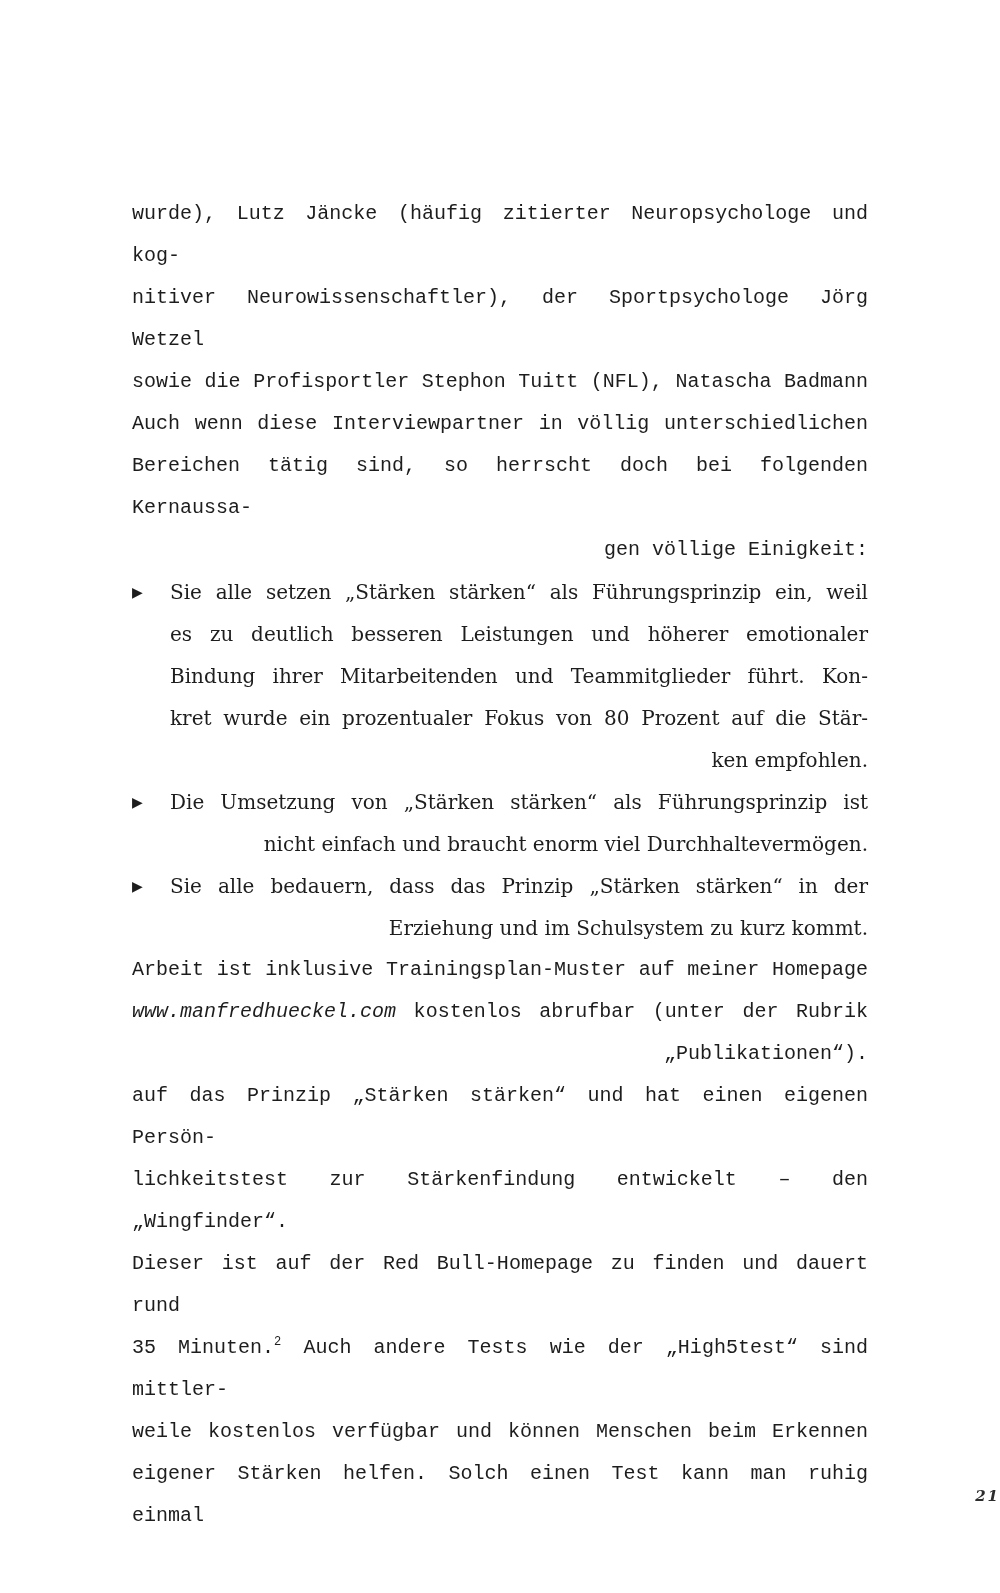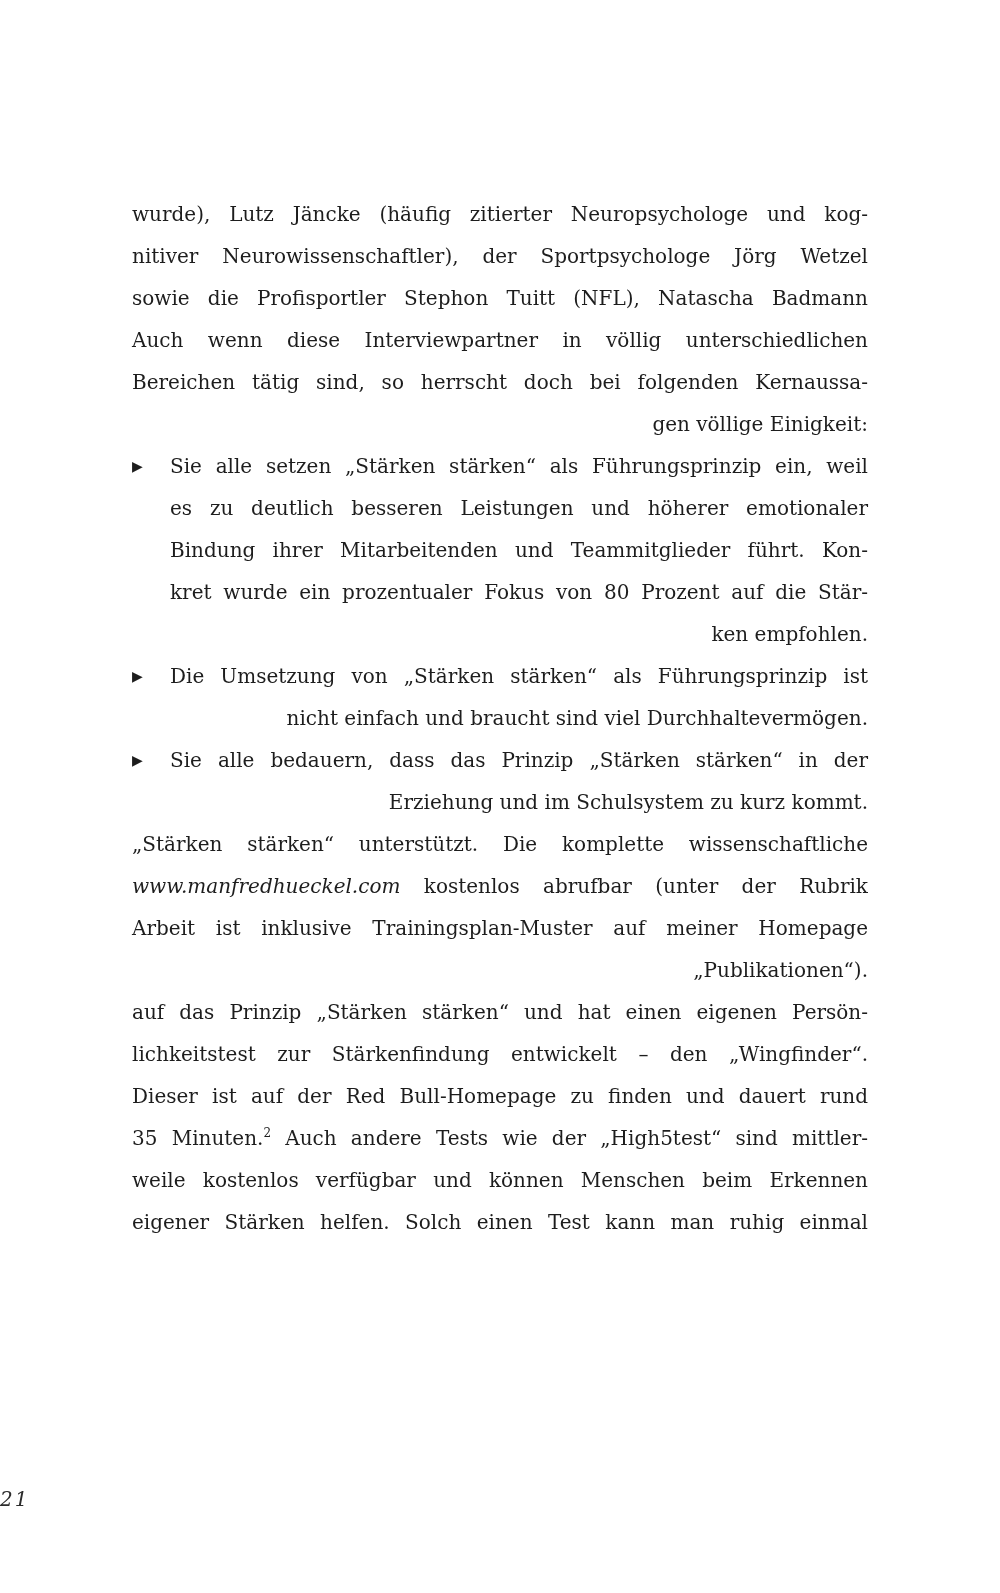--- a/index.html
+++ b/index.html
@@ -29,21 +29,21 @@
     white-space: normal;
   }
   .line.just {
     text-align: justify;
     text-align-last: justify;
     -moz-text-align-last: justify;
   }
   .line.indent {
     text-indent: 42px;
   }
-  .para { margin: 0; }
+  .para { margin: 0; font-family: Liberation Mono, monospace; }
   .bullet-item {
     position: relative;
     padding-left: 38px;
   }
   .bullet-marker {
     position: absolute;
     left: 0;
     top: 0;
     line-height: 42px;
     font-family: "DejaVu Sans", sans-serif;
@@ -56,26 +56,27 @@
   .line sup {
     font-size: 0.6em;
     line-height: 0;
     vertical-align: super;
   }
   .page-number {
     position: absolute;
     top: 1487px;
     left: 0;
     width: 100%;
-    text-align: left;
+    text-align: right;
     font-family: "DejaVu Serif", serif;
     font-style: italic;
-    font-size: 20px;
+    font-size: 15px;
     letter-spacing: 2px;
     color: #2c2c2c;
+    font-weight: bold;
   }
 </style>
 </head>
 <body>
 
 <div class="page">
   <div class="text-block" id="text-block">
       <div class="para">
         <div class="line just">wurde), Lutz Jäncke (häufig zitierter Neuropsychologe und kog-</div>
         <div class="line just">nitiver Neurowissenschaftler), der Sportpsychologe Jörg Wetzel</div>
@@ -88,31 +89,30 @@
         <span class="bullet-marker">▶</span>
         <div class="line just">Sie alle setzen „Stärken stärken“ als Führungsprinzip ein, weil</div>
         <div class="line just">es zu deutlich besseren Leistungen und höherer emotionaler</div>
         <div class="line just">Bindung ihrer Mitarbeitenden und Teammitglieder führt. Kon-</div>
         <div class="line just">kret wurde ein prozentualer Fokus von 80 Prozent auf die Stär-</div>
         <div class="line">ken empfohlen.</div>
       </div>
       <div class="bullet-item">
         <span class="bullet-marker">▶</span>
         <div class="line just">Die Umsetzung von „Stärken stärken“ als Führungsprinzip ist</div>
-        <div class="line">nicht einfach und braucht sind viel Durchhaltevermögen.</div>
+        <div class="line">nicht einfach und braucht enorm viel Durchhaltevermögen.</div>
       </div>
       <div class="bullet-item">
         <span class="bullet-marker">▶</span>
         <div class="line just">Sie alle bedauern, dass das Prinzip „Stärken stärken“ in der</div>
         <div class="line">Erziehung und im Schulsystem zu kurz kommt.</div>
       </div>
       <div class="para">
-        <div class="line just">„Stärken stärken“ unterstützt. Die komplette wissenschaftliche</div>
+        <div class="line just">Arbeit ist inklusive Trainingsplan-Muster auf meiner Homepage</div>
         <div class="line just"><em>www.manfredhueckel.com</em><span> kostenlos abrufbar (unter der Rubrik</span></div>
-        <div class="line just">Arbeit ist inklusive Trainingsplan-Muster auf meiner Homepage</div>
         <div class="line">„Publikationen“).</div>
       </div>
       <div class="para">
         <div class="line just">auf das Prinzip „Stärken stärken“ und hat einen eigenen Persön-</div>
         <div class="line just">lichkeitstest zur Stärkenfindung entwickelt – den „Wingfinder“.</div>
         <div class="line just">Dieser ist auf der Red Bull-Homepage zu finden und dauert rund</div>
         <div class="line just"><span>35 Minuten.</span><sup>2</sup><span> Auch andere Tests wie der „High5test“ sind mittler-</span></div>
         <div class="line just">weile kostenlos verfügbar und können Menschen beim Erkennen</div>
         <div class="line just">eigener Stärken helfen. Solch einen Test kann man ruhig einmal</div>
       </div>

